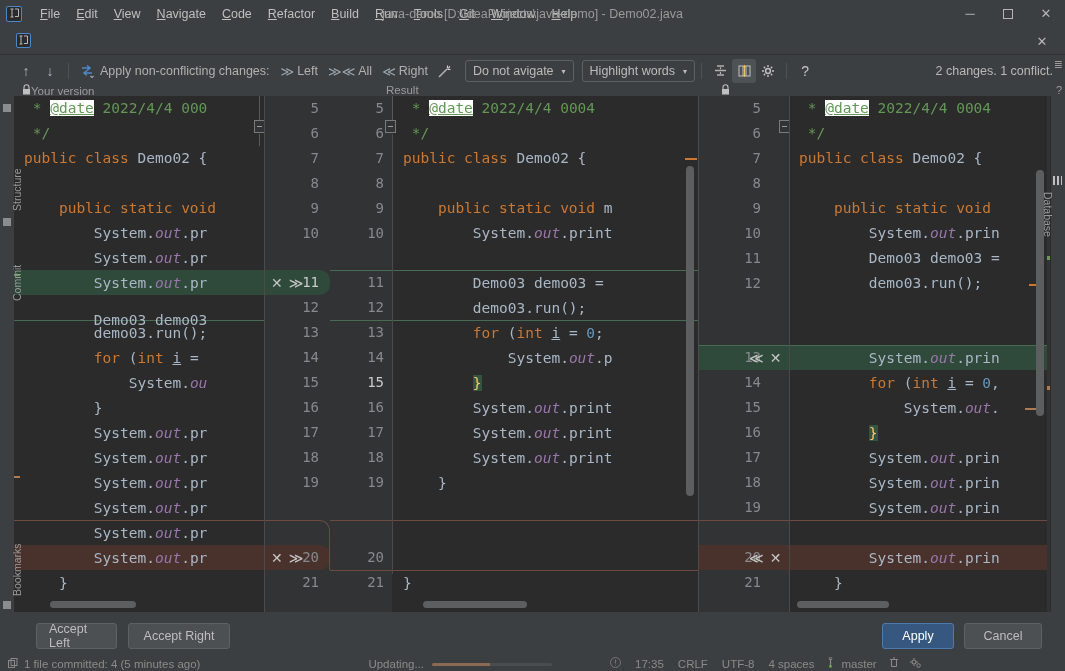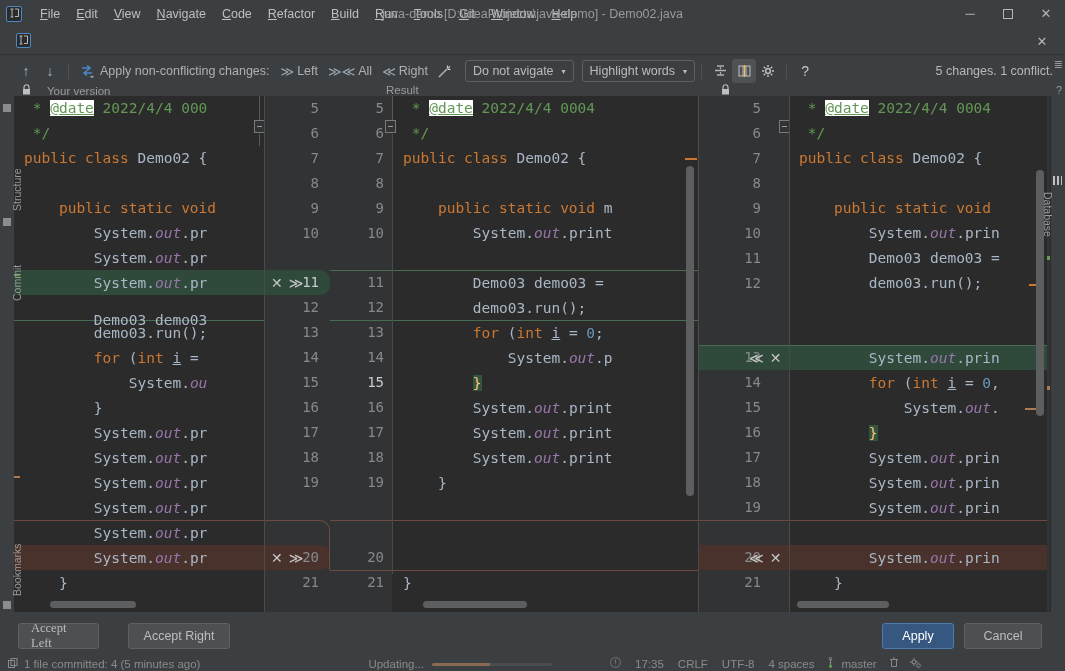--- a/index.html
+++ b/index.html
@@ -90,21 +90,21 @@
   .tb-right {
     position: absolute; right: 12px; top: 56px; height: 30px;
     display: flex; align-items: center; color: #b8b8b8; font-size: 12.5px;
   }
 
   
   .pane-headers {
     position: absolute; left: 14px; top: 84px; width: 1037px; height: 18px;
   }
   .ph {
-    position: absolute; top: 0; display: flex; align-items: center; gap: 16px;
+    position: absolute; top: 0; display: flex; align-items: center; gap: 0;
     color: #9b9b9b; font-size: 11.5px; white-space: nowrap;
   }
   .lock { font-size: 10px; color: #b9b9b9; }
 
   
   .editors {
     position: absolute; left: 14px; top: 96px; width: 1037px; height: 516px;
     background: #2b2b2b; display: flex; overflow: hidden;
   }
   .pane { position: relative; height: 516px; overflow: hidden;
@@ -329,21 +329,21 @@
     <div class="tbtn">
       <svg width="15" height="15" viewBox="0 0 15 15">
         <circle cx="7" cy="7" r="2.4" fill="none" stroke="#c0c0c0" stroke-width="1.5"></circle>
         <path d="M7 1 v2 M7 11 v2 M1 7 h2 M11 7 h2 M2.8 2.8 l1.4 1.4 M9.8 9.8 l1.4 1.4 M11.2 2.8 l-1.4 1.4 M4.2 9.8 l-1.4 1.4" stroke="#c0c0c0" stroke-width="1.4"></path>
       </svg>
     </div>
     <div class="tsep"></div>
     <div class="tbtn" style="font-size:14px;color:#c5c5c5;">?</div>
   </div>
   <div class="tb-right">
-    <span>5 changes. 1 conflict.</span>
+    <span>2 changes. 1 conflict.</span>
   </div>
   <div style="position:absolute;right:2px;top:59px;color:#9a9a9a;font-size:11px;line-height:11px;">≣</div>
   <div style="position:absolute;right:3px;top:84px;color:#9a9a9a;font-size:11px;">?</div>
 
   <div class="pane-headers">
     <div class="ph" style="left:8px;">
       <span class="lock">
         <svg width="9" height="11" viewBox="0 0 9 11">
             <path d="M2 5 V3.2 a2.5 2.5 0 0 1 5 0 V5" fill="none" stroke="#c0c0c0" stroke-width="1.1"></path>
             <rect x="1" y="5" width="7" height="5.5" fill="#c0c0c0"></rect>
@@ -583,21 +583,21 @@
     <div class="dot" style="left:3px;top:505px;"></div>
   </div>
 
   <div class="sidebar-r">
     <div style="position:absolute;left:2px;top:80px;width:9px;height:9px;
          background:repeating-linear-gradient(90deg,#c0c0c0 0 2px,transparent 2px 4px);"></div>
     <div class="vlabel rotr" style="left:3px;top:96px;">Database</div>
   </div>
 
   <div class="dlg-bottom">
-    <div class="btn" style="left:18px;top:9px;width:81px;font-family:Liberation Serif, serif;">Accept Left</div>
+    <div class="btn" style="left:36px;top:9px;width:81px;">Accept Left</div>
     <div class="btn" style="left:128px;top:9px;width:102px;">Accept Right</div>
     <div class="btn btn-primary" style="left:882px;top:9px;width:72px;">Apply</div>
     <div class="btn" style="left:964px;top:9px;width:78px;">Cancel</div>
   </div>
 
   <div class="statusbar">
     <span style="margin-left:8px;margin-right:6px;font-size:10px;">
       <svg width="10" height="10" viewBox="0 0 10 10">
           <rect x="0.5" y="2.5" width="6" height="7" fill="none" stroke="#8a8a8a"></rect>
           <rect x="3" y="0.5" width="6" height="7" fill="none" stroke="#8a8a8a"></rect>

